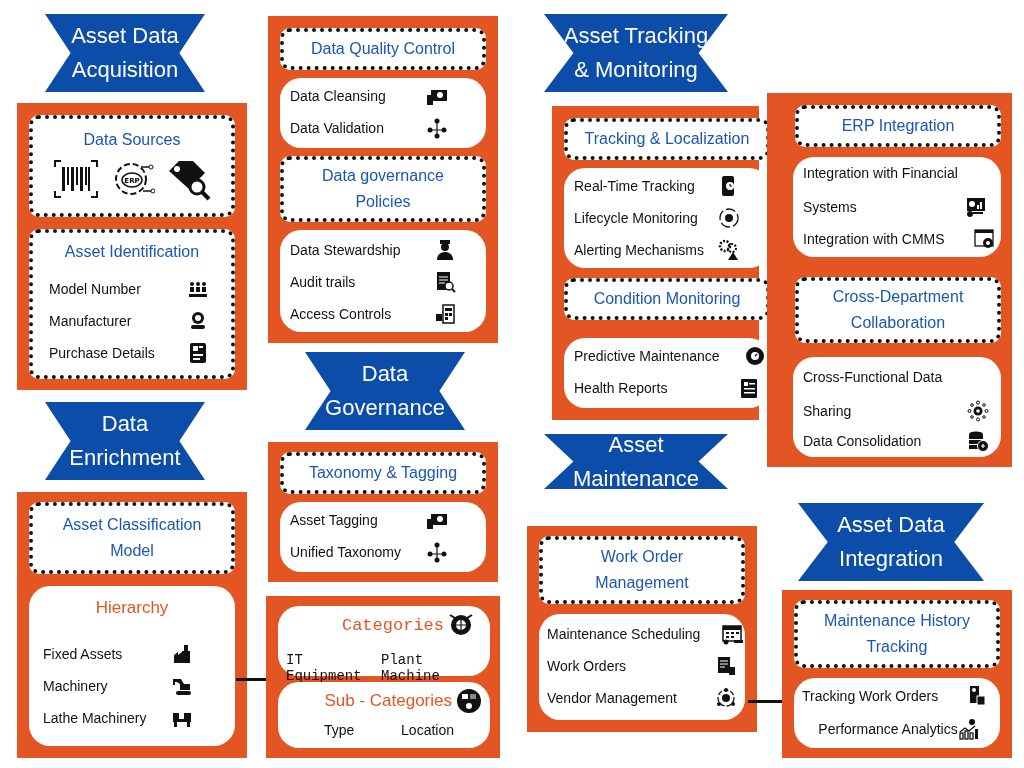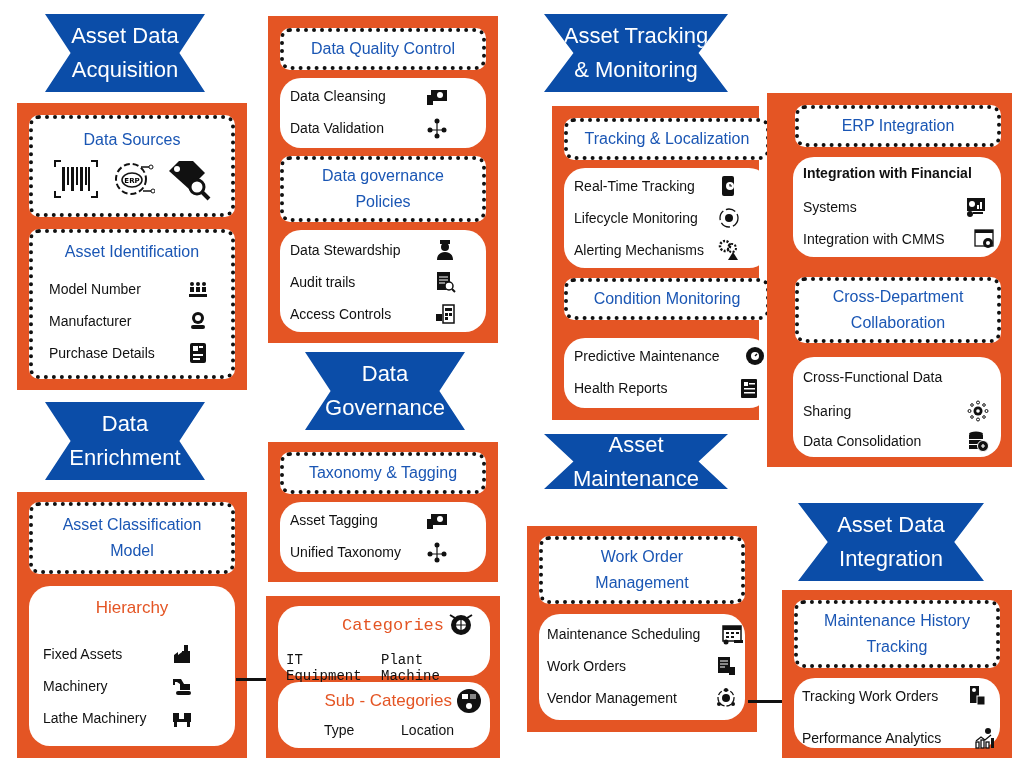--- a/index.html
+++ b/index.html
@@ -448,21 +448,21 @@
   </div>
 </div>
 
 <div class="line" style="left:748px;top:700px;width:36px;height:3px;"></div>
 
 <div class="panel" style="left:767px;top:93px;width:245px;height:374px;">
   <div class="dashed" style="left:28px;top:12px;width:206px;height:42px;">
     <span>ERP Integration</span>
   </div>
   <div class="card" style="left:26px;top:64px;width:208px;height:100px;">
-    <div style="position:absolute;top:8px;left:10px;font-size:14px;color:#111;font-weight:bold;">Integration with Financial</div>
+    <div style="position:absolute;top:8px;left:10px;font-size:14px;color:#111;">Integration with Financial</div>
     <div class="row" style="top:38px;right:14px;gap:48px;">
       <span>Systems</span>
       <span class="ico">
           <svg viewBox="0 0 22 22">
             <rect x="2" y="2" width="18" height="13" fill="#111"></rect>
             <circle cx="7" cy="8" r="3" fill="#fff"></circle>
             <g fill="#fff">
               <rect x="12" y="9" width="2" height="4"></rect>
               <rect x="15" y="6" width="2" height="7"></rect>
             </g>
@@ -540,21 +540,21 @@
     <div class="row" style="top:6px;right:12px;left:8px;">
       <span>Tracking Work Orders</span>
       <span class="ico">
           <svg viewBox="0 0 22 22">
             <rect x="4" y="1" width="9" height="17" fill="#111"></rect>
             <circle cx="8" cy="5" r="2" fill="#fff"></circle>
             <rect x="11" y="11" width="8" height="9" fill="#111" stroke="#fff" stroke-width="1"></rect>
           </svg>
         </span>
     </div>
-    <div class="row" style="top:48px;right:4px;left:8px;">
+    <div class="row" style="top:39px;right:4px;left:8px;justify-content:center;">
       <span>Performance Analytics</span>
       <span class="ico">
           <svg viewBox="0 0 22 22">
             <circle cx="14" cy="4" r="3" fill="#111"></circle>
             <path d="M2 14l5-4 4 3 6-5" stroke="#111" stroke-width="1.3" fill="none"></path>
             <g fill="#fff" stroke="#111" stroke-width="1.3">
               <rect x="2" y="15" width="3" height="6"></rect>
               <rect x="7" y="13" width="3" height="8"></rect>
               <rect x="12" y="15" width="3" height="6"></rect>
             </g>

